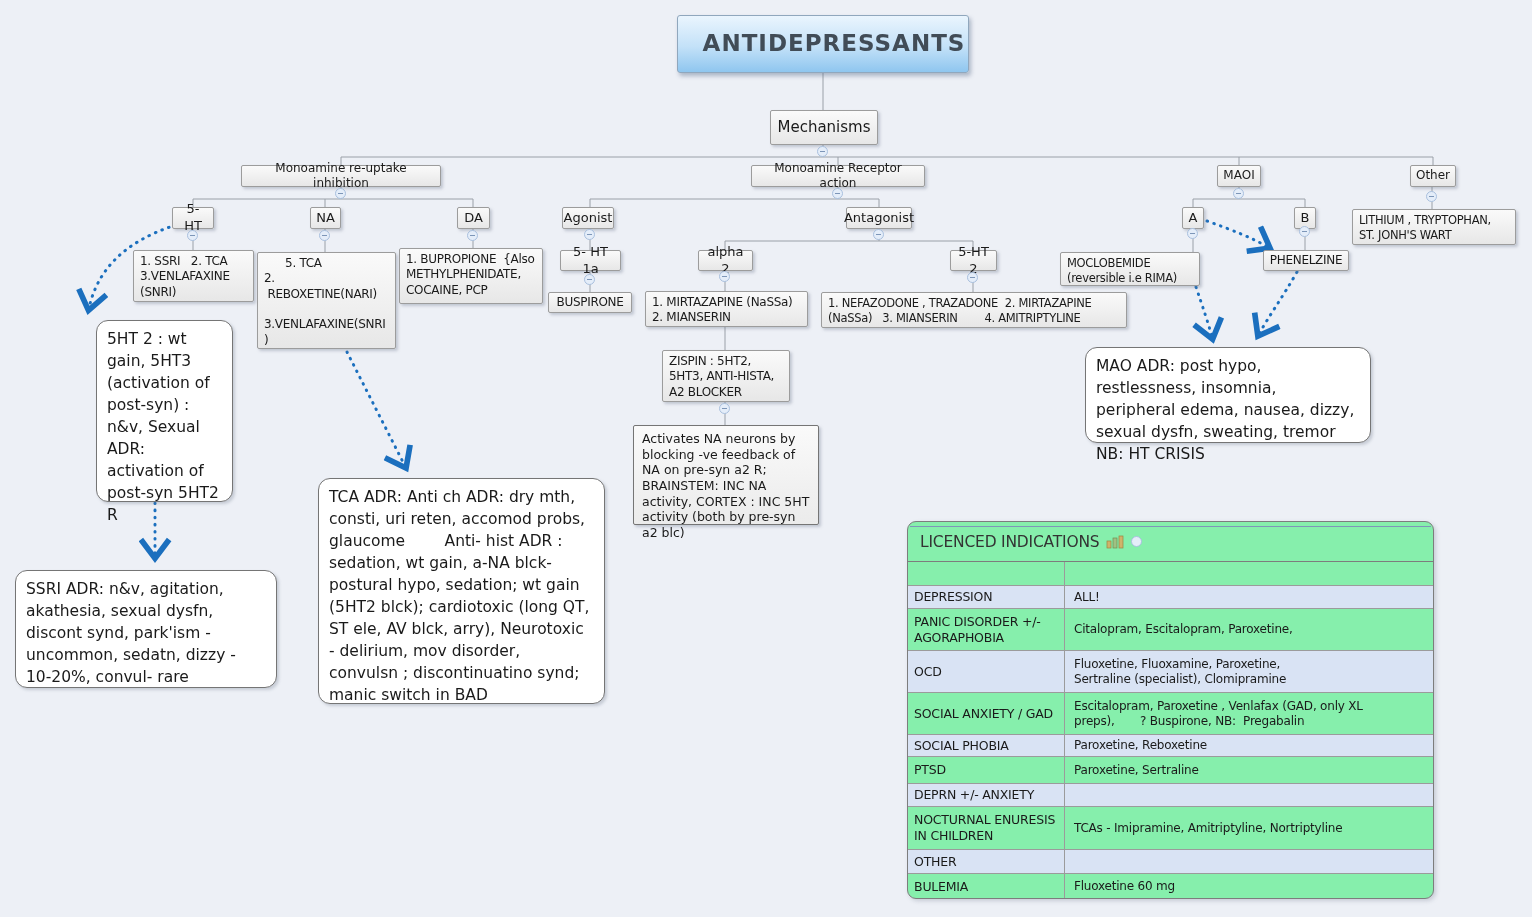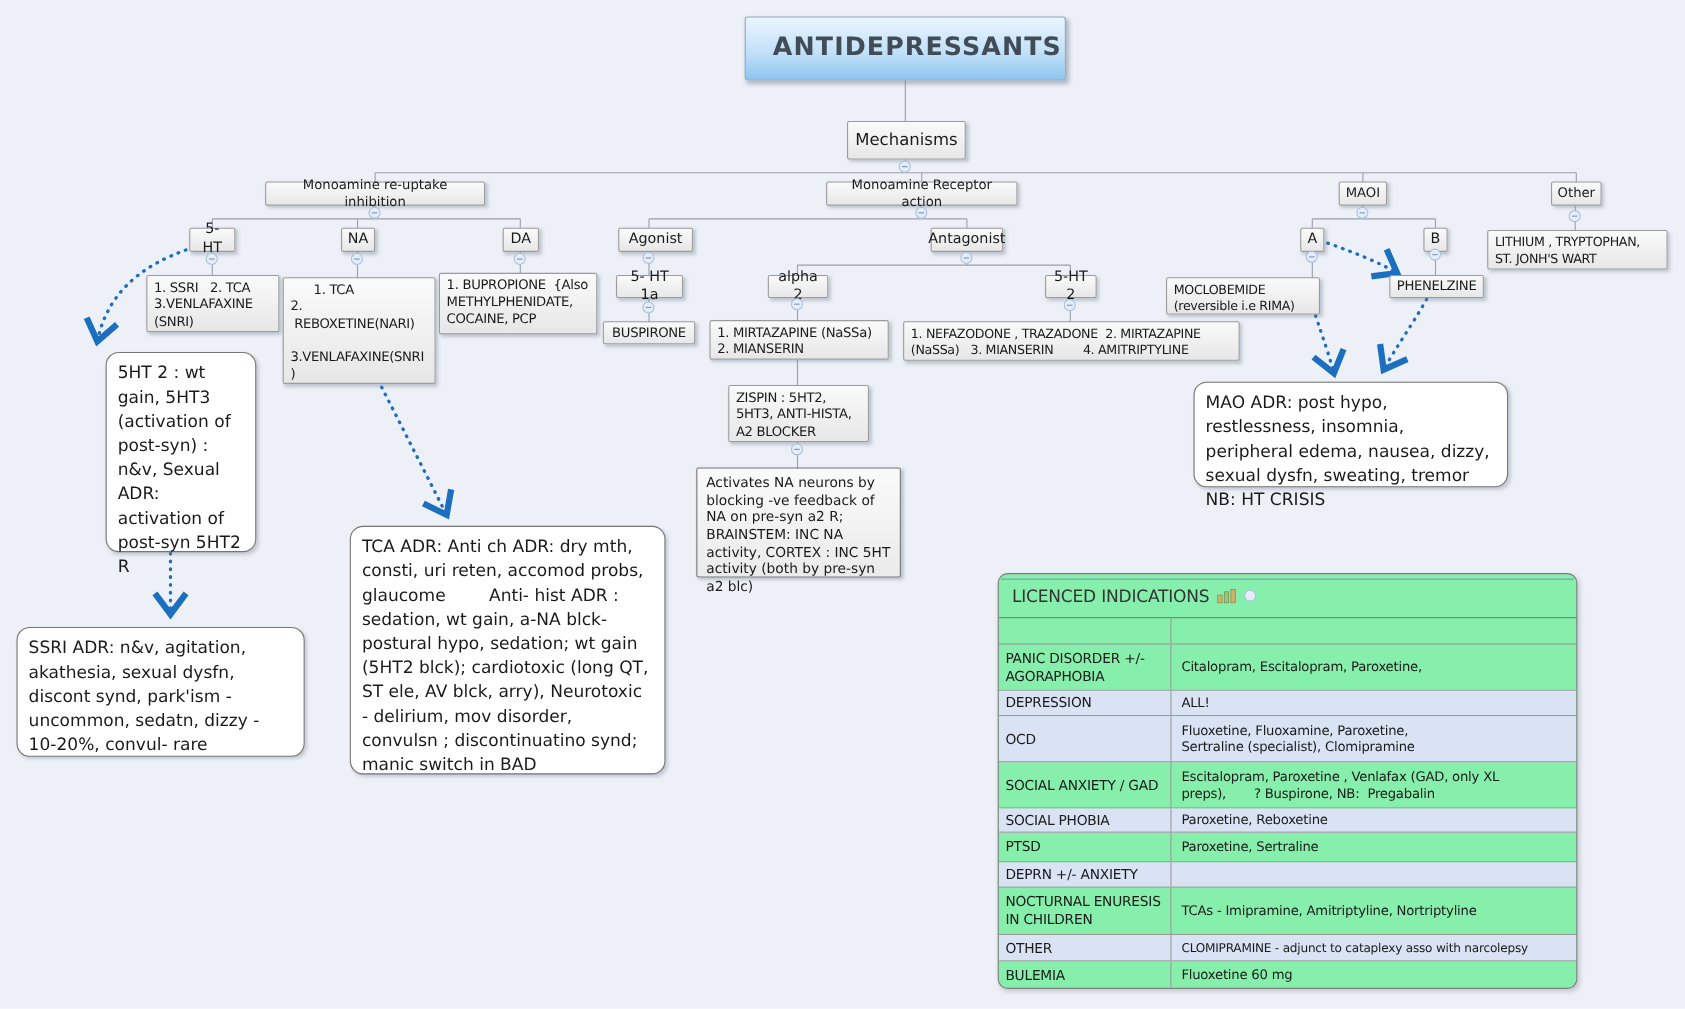--- a/index.html
+++ b/index.html
@@ -128,31 +128,31 @@
   <div class="node branch" style="left:751px; top:165px; width:174px; height:22px;">Monoamine Receptor action</div>
   <div class="node branch" style="left:1217px; top:165px; width:44px; height:22px;">MAOI</div>
   <div class="node branch" style="left:1410px; top:165px; width:46px; height:22px;">Other</div>
 
   <div class="node" style="left:172px; top:207px; width:42px; height:22px;">5-HT</div>
   <div class="node" style="left:310px; top:207px; width:31px; height:22px;">NA</div>
   <div class="node" style="left:457px; top:207px; width:33px; height:22px;">DA</div>
   <div class="node left drugs" style="left:133px; top:250px; width:121px; height:52px;">1. SSRI   2. TCA
 3.VENLAFAXINE
 (SNRI)</div>
-  <div class="node left drugs" style="left:257px; top:252px; width:139px; height:97px;">      1. TCA
+  <div class="node left drugs" style="left:257px; top:252px; width:139px; height:97px;">      5. TCA
 2.
  REBOXETINE(NARI)
 
 3.VENLAFAXINE(SNRI
 )</div>
   <div class="node left drugs" style="left:399px; top:248px; width:144px; height:56px;">1. BUPROPIONE  {Also
 METHYLPHENIDATE,
 COCAINE, PCP</div>
 
-  <div class="node" style="left:562px; top:207px; width:68px; height:22px;">Agonist</div>
+  <div class="node" style="left:562px; top:207px; width:52px; height:22px;">Agonist</div>
   <div class="node" style="left:846px; top:207px; width:66px; height:22px;">Antagonist</div>
   <div class="node" style="left:560px; top:250px; width:61px; height:21px;">5- HT 1a</div>
   <div class="node drugs" style="left:548px; top:292px; width:84px; height:21px;">BUSPIRONE</div>
   <div class="node" style="left:698px; top:250px; width:55px; height:21px;">alpha 2</div>
   <div class="node left drugs" style="left:645px; top:291px; width:163px; height:36px;">1. MIRTAZAPINE (NaSSa)
 2. MIANSERIN</div>
   <div class="node" style="left:950px; top:250px; width:47px; height:21px;">5-HT 2</div>
   <div class="node left drugs wide" style="left:821px; top:292px; width:306px; height:36px;">1. NEFAZODONE , TRAZADONE  2. MIRTAZAPINE
 (NaSSa)   3. MIANSERIN        4. AMITRIPTYLINE</div>
   <div class="node left drugs" style="left:662px; top:350px; width:128px; height:52px;">ZISPIN : 5HT2,
@@ -198,29 +198,29 @@
         <rect x="1" y="7" width="4" height="7" fill="#cfb36a" stroke="#9a8440" stroke-width="0.7"></rect>
         <rect x="7" y="4" width="4" height="10" fill="#9fc183" stroke="#6f9150" stroke-width="0.7"></rect>
         <rect x="13" y="2" width="4" height="12" fill="#cfb36a" stroke="#9a8440" stroke-width="0.7"></rect>
       </svg>
       <span class="collapse"></span>
     </div>
     <div class="trow" style="height:24px">
       <div class="tc-l"></div>
       <div class="tc-r"></div>
     </div>
+    <div class="trow alt" style="height:23px">
+      <div class="tc-l">DEPRESSION</div>
+      <div class="tc-r">ALL!</div>
+    </div>
     <div class="trow" style="height:42px">
       <div class="tc-l">PANIC DISORDER +/-
 AGORAPHOBIA</div>
       <div class="tc-r">Citalopram, Escitalopram, Paroxetine,</div>
     </div>
-    <div class="trow alt" style="height:23px">
-      <div class="tc-l">DEPRESSION</div>
-      <div class="tc-r">ALL!</div>
-    </div>
     <div class="trow alt" style="height:42px">
       <div class="tc-l">OCD</div>
       <div class="tc-r">Fluoxetine, Fluoxamine, Paroxetine,
 Sertraline (specialist), Clomipramine</div>
     </div>
     <div class="trow" style="height:42px">
       <div class="tc-l">SOCIAL ANXIETY / GAD</div>
       <div class="tc-r">Escitalopram, Paroxetine , Venlafax (GAD, only XL
 preps),       ? Buspirone, NB:  Pregabalin</div>
     </div>
@@ -235,21 +235,20 @@
     <div class="trow alt" style="height:23px">
       <div class="tc-l">DEPRN +/- ANXIETY</div>
     </div>
     <div class="trow" style="height:43px">
       <div class="tc-l">NOCTURNAL ENURESIS
 IN CHILDREN</div>
       <div class="tc-r">TCAs - Imipramine, Amitriptyline, Nortriptyline</div>
     </div>
     <div class="trow alt tight" style="height:24px">
       <div class="tc-l">OTHER</div>
-      <div class="tc-r">CLOMIPRAMINE - adjunct to cataplexy asso with narcolepsy</div>
     </div>
     <div class="trow" style="height:25px">
       <div class="tc-l">BULEMIA</div>
       <div class="tc-r">Fluoxetine 60 mg</div>
     </div>
   </div>
 
 </div>
 
 </body></html>

